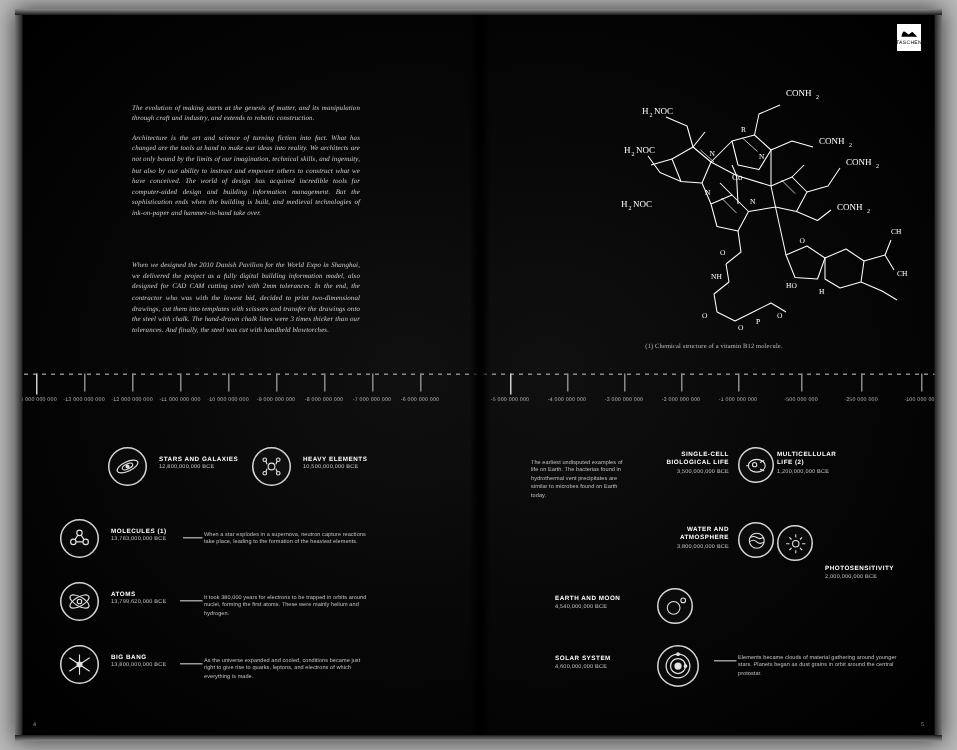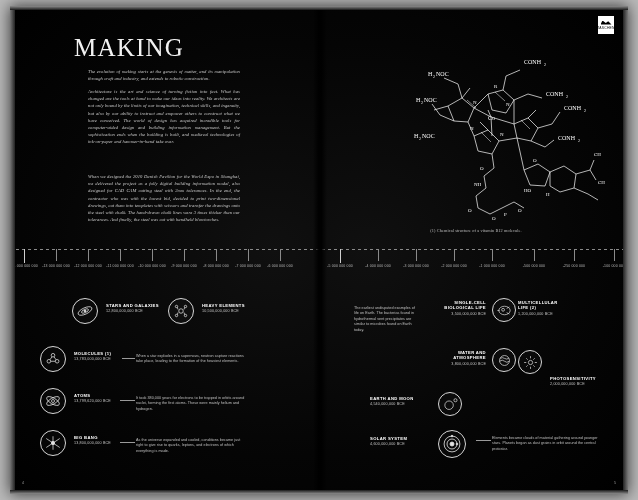--- a/index.html
+++ b/index.html
@@ -139,21 +139,20 @@
     font-family:"Liberation Sans",sans-serif;
   }
 </style>
 </head>
 <body>
 
 <div id="page">
   <div class="spread">
 
     <div class="page-half left-half">
-      <h1 class="title">MAKING</h1>
 
       <div class="body-block b1">The evolution of making starts at the genesis of matter, and its manipulation through craft and industry, and extends to robotic construction.</div>
       <div class="body-block b2">Architecture is the art and science of turning fiction into fact. What has changed are the tools at hand to make our ideas into reality. We architects are not only bound by the limits of our imagination, technical skills, and ingenuity, but also by our ability to instruct and empower others to construct what we have conceived. The world of design has acquired incredible tools for computer-aided design and building information management. But the sophistication ends when the building is built, and medieval technologies of ink-on-paper and hammer-in-hand take over.</div>
       <div class="body-block b3">When we designed the 2010 Danish Pavilion for the World Expo in Shanghai, we delivered the project as a fully digital building information model, also designed for CAD CAM cutting steel with 2mm tolerances. In the end, the contractor who was with the lowest bid, decided to print two-dimensional drawings, cut them into templates with scissors and transfer the drawings onto the steel with chalk. The hand-drawn chalk lines were 3 times thicker than our tolerances. And finally, the steel was cut with handheld blowtorches.</div>
 
       <div class="pg-num" style="left:12px">4</div>
     </div>
 
     <div class="page-half right-half">
       <div class="logo">

